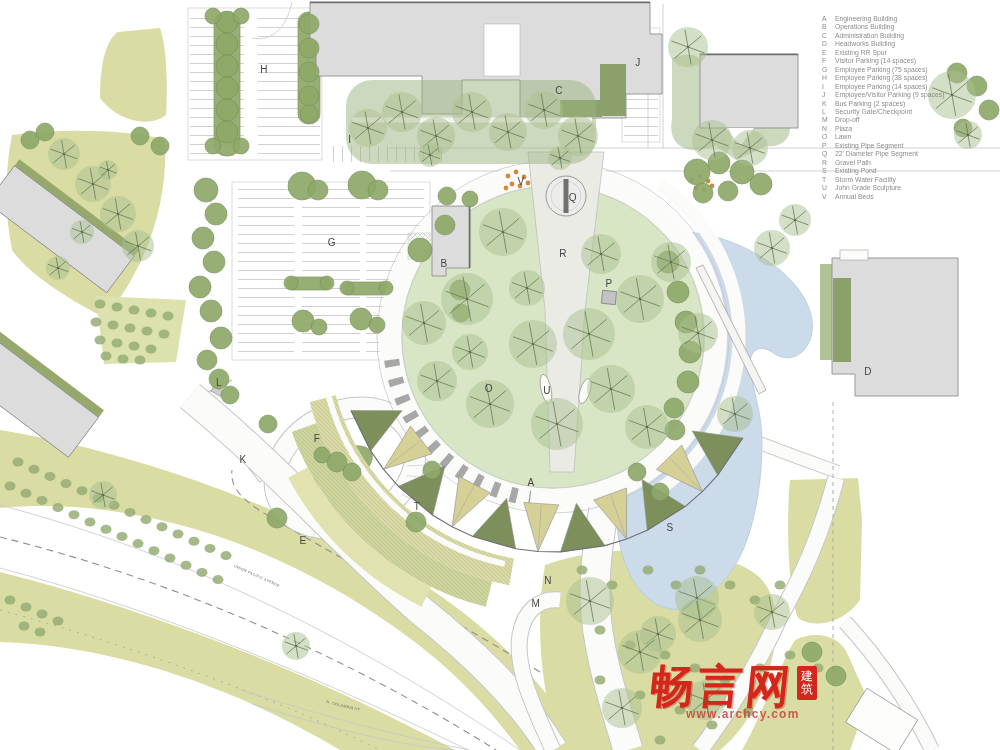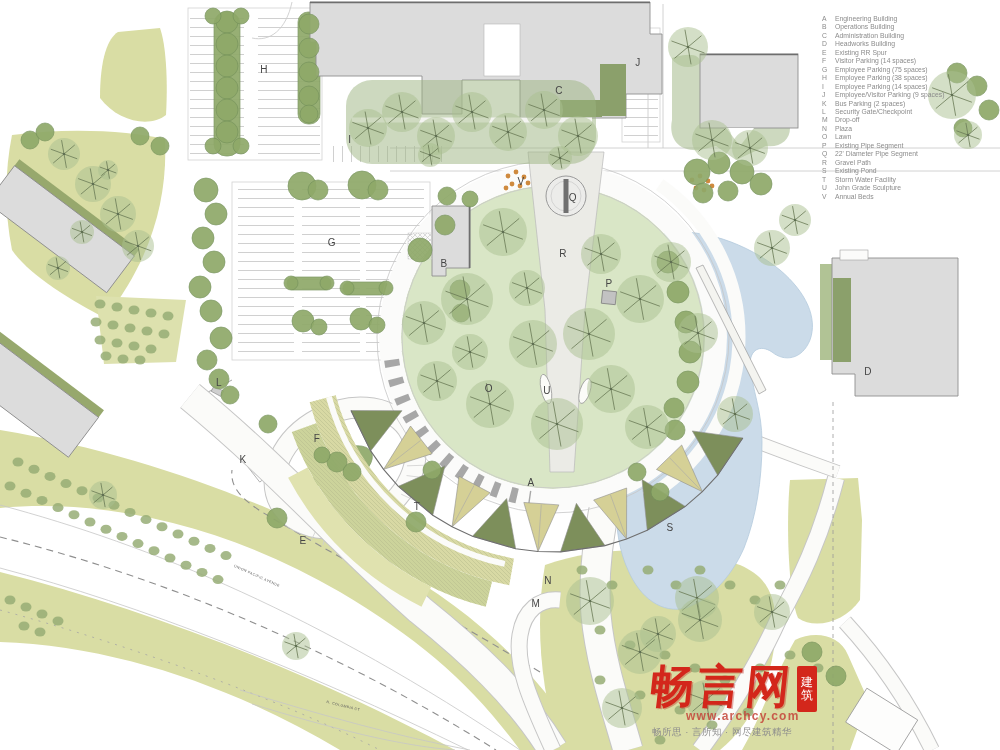--- a/index.html
+++ b/index.html
@@ -45,21 +45,21 @@
   .lrow{display:flex;line-height:8.45px;font-size:6.8px;color:var(--legend_text);}
   .lkey{width:13px;flex:none;color:#8a8a8a;}
   .llabel{flex:1;}
   
   #wm{position:absolute;left:650px;top:662px;width:250px;}
   #wm-row{display:flex;align-items:flex-start;}
   #wm-logo{font-size:44px;font-weight:bold;color:var(--accent_red);letter-spacing:4px;
     transform:skewX(-6deg) scaleY(1.04);line-height:48px;
     text-shadow:1.5px 1.5px 0 rgba(185,30,20,.35);}
   #wm-badge{width:16px;background:var(--accent_red);color:#fff;font-size:12px;line-height:13px;
-    padding:10px 2px;margin-left:3px;margin-top:4px;border-radius:2px;word-break:break-all;
+    padding:4px 2px;margin-left:3px;margin-top:4px;border-radius:2px;word-break:break-all;
     text-align:center;}
   #wm-url{margin-left:36px;margin-top:-3px;font-size:12px;font-weight:bold;
     color:rgba(196,68,58,.85);letter-spacing:1.2px;}
   #wm-tag{margin-left:2px;margin-top:3px;font-size:9.5px;color:#8d8d8d;letter-spacing:.5px;
     white-space:nowrap;}
 </style>
 </head>
 <body>
 
 <div id="stage">
@@ -1048,16 +1048,15 @@
         <span class="llabel">Annual Beds</span>
       </div>
     </div>
 
 <div id="wm">
   <div id="wm-row">
     <div id="wm-logo">畅言网</div>
     <div id="wm-badge">建筑</div>
   </div>
   <div id="wm-url">www.archcy.com</div>
-  <div id="wm-tag">畅所思 · 言所知 · 网尽建筑精华</div>
 </div>
 
 </div>
 
 </body></html>

